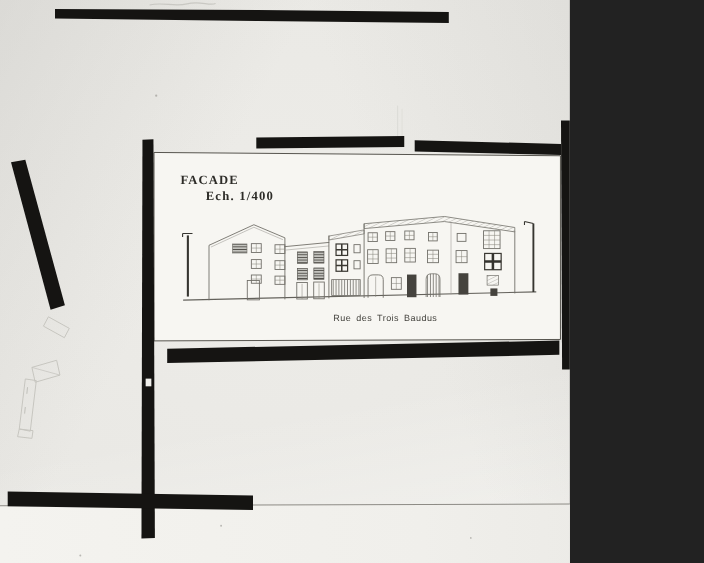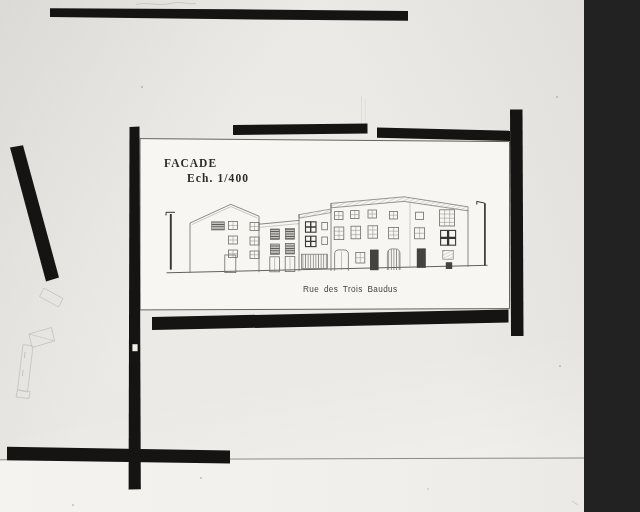--- a/index.html
+++ b/index.html
@@ -1,17 +1,17 @@
 <!DOCTYPE html>
 <html><head>
 <meta charset="utf-8">
 <style>
   html,body{margin:0;padding:0;background:#222;}
   .photo{
-    position:relative;width:584px;height:512px;overflow:hidden;
+    position:relative;width:518px;height:512px;overflow:hidden;
     background:
       linear-gradient(118deg, rgba(196,195,191,.38) 0%, rgba(196,195,191,0) 36%),
       linear-gradient(250deg, rgba(200,199,195,.28) 0%, rgba(200,199,195,0) 34%),
       linear-gradient(350deg, rgba(255,255,252,.45) 0%, rgba(255,255,252,0) 30%),
       radial-gradient(135% 115% at 48% 42%, #edece8 0%, #e9e8e4 55%, #e1e0dc 100%);
     font-family:"Liberation Sans", sans-serif;
   }
   svg{position:absolute;inset:0;}
   .pencil{stroke:#6f6d67;stroke-width:.8;fill:none;stroke-linecap:round;}
   .pencil-light{stroke:#9b9992;stroke-width:.5;fill:none;}

